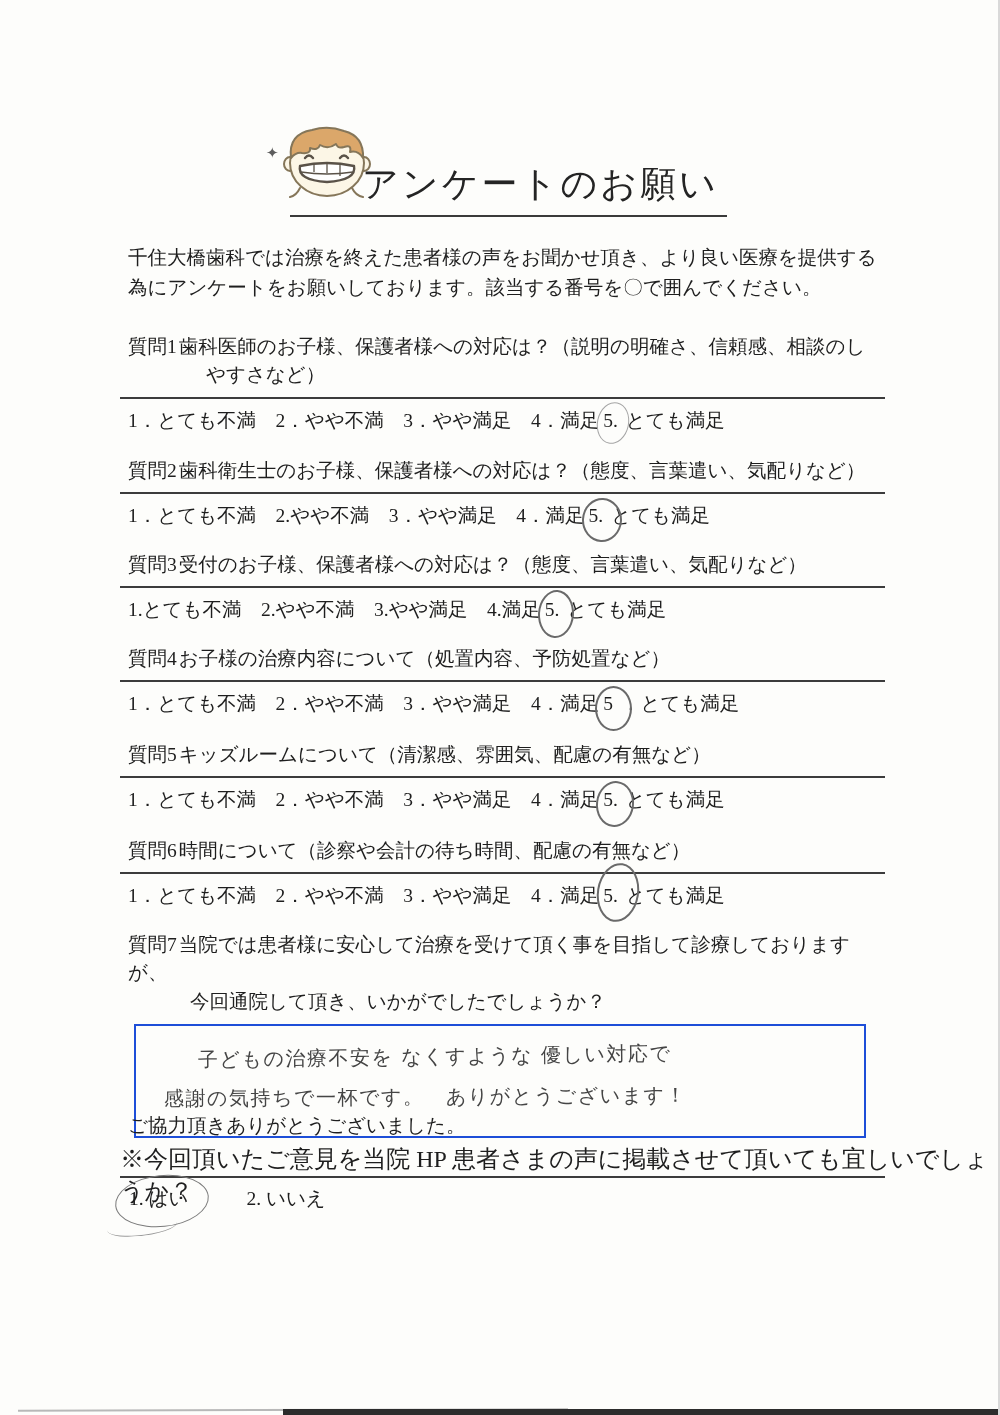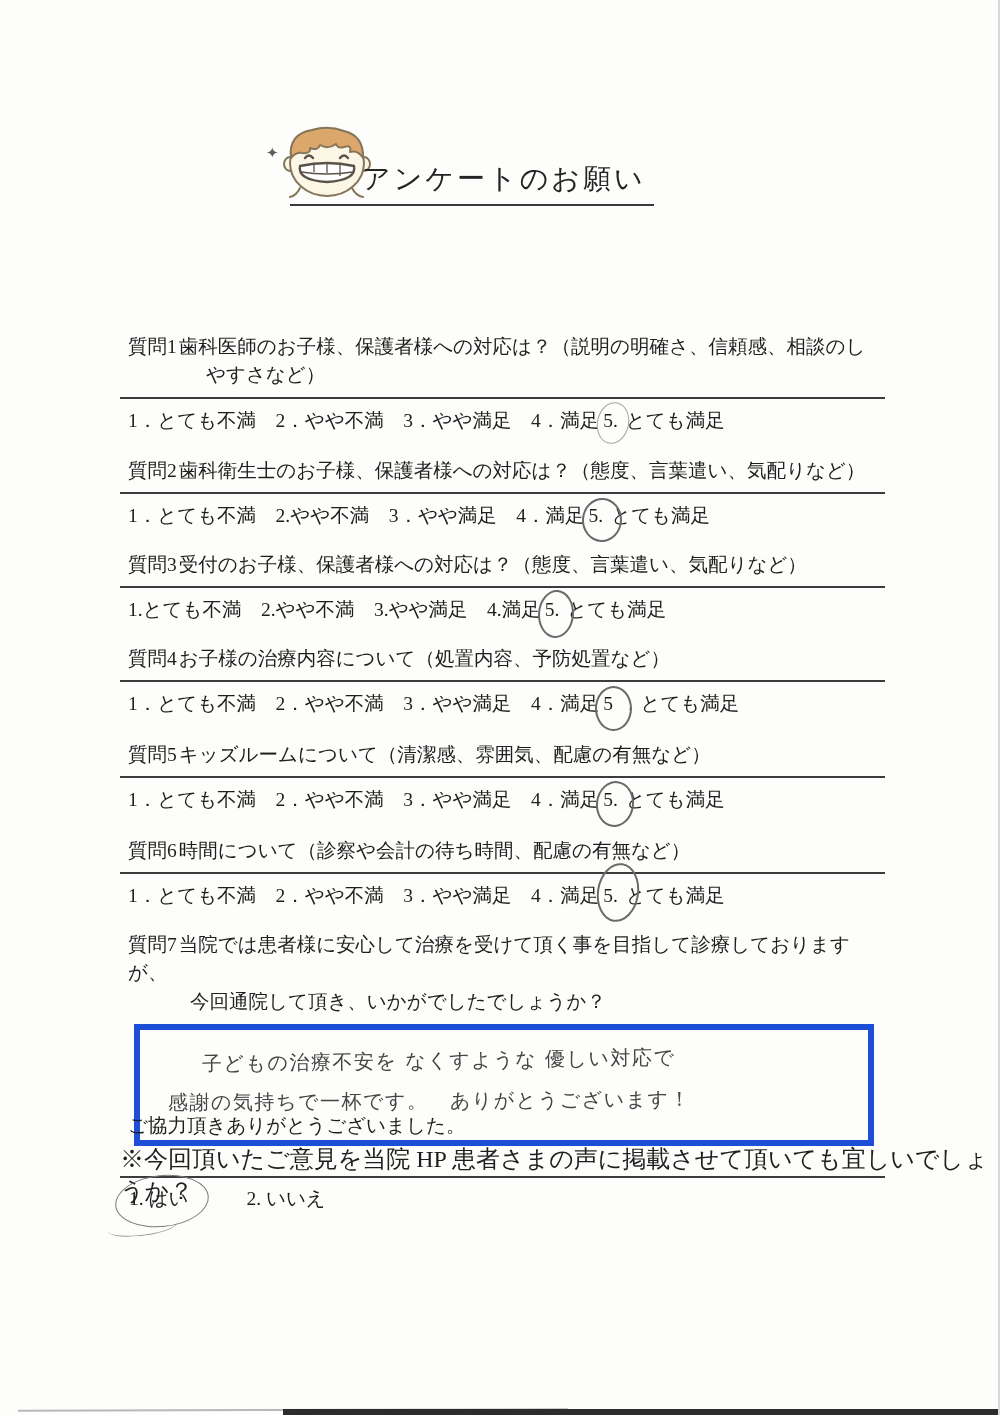--- a/index.html
+++ b/index.html
@@ -15,21 +15,21 @@
   
   .title-block{position:absolute;left:278px;top:122px;}
   .face-icon{position:absolute;left:0;top:0;width:100px;height:78px;}
   .title-underline{
     position:absolute;left:12px;top:38px;
     padding:0 8px 6px 72px;
     border-bottom:2px solid #3a3a3a;
     white-space:nowrap;
   }
   .title-text{
-    font-size:28px;letter-spacing:3px;color:#242424;
+    font-size:36px;letter-spacing:3px;color:#242424;
   }
   
   .intro{position:absolute;left:128px;top:243px;width:760px;
     font-size:19.5px;line-height:1.55;}
   
   .question{position:absolute;left:128px;width:757px;font-size:19.5px;}
   .q1{top:333px;} .q2{top:457px;} .q3{top:551px;}
   .q4{top:645px;} .q5{top:741px;} .q6{top:837px;} .q7{top:931px;}
   .q-label{margin-right:2px;}
   .q7 .q-label{}
@@ -46,21 +46,21 @@
   }
   .q1 .circle-mark{left:-6px;top:-8px;width:30px;height:40px;transform:rotate(12deg);border-color:#a5a5a5;border-width:1.5px;}
   .q2 .circle-mark{left:-7px;top:-7px;width:36px;height:40px;transform:rotate(3deg);}
   .q3 .circle-mark{left:-7px;top:-9px;width:32px;height:44px;transform:rotate(4deg);}
   .q4 .circle-mark{left:-8px;top:-7px;width:33px;height:41px;transform:rotate(0deg);}
   .q5 .circle-mark{left:-7px;top:-8px;width:34px;height:42px;transform:rotate(7deg);}
   .q6 .circle-mark{left:-6px;top:-22px;width:38px;height:55px;transform:rotate(9deg);}
   
   .comment-box{
     margin:8px 0 0 6px;width:688px;height:82px;
-    border:6px solid #1d4ed8;background:#fdfdfb;
+    border:2px solid #1d4ed8;background:#fdfdfb;
     padding:16px 20px 12px 20px;
   }
   .hw{
     font-family:"DejaVu Sans",sans-serif;
     font-size:20px;color:#454545;letter-spacing:1.5px;
   }
   .hw-line1{margin-left:42px;transform:rotate(-0.8deg);}
   .hw-line2{margin-top:14px;margin-left:8px;transform:rotate(-0.4deg);}
   
   .thanks{position:absolute;left:128px;top:1112px;font-size:19.5px;}
@@ -109,20 +109,21 @@
       <path d="M23 50 Q49 54 75 50" fill="none" stroke="#5a5248" stroke-width="1.6"></path>
       <path d="M36 42 L36 50" stroke="#5a5248" stroke-width="1.3"></path>
       <path d="M49 41 L49 51" stroke="#5a5248" stroke-width="1.3"></path>
       <path d="M62 42 L62 54" stroke="#5a5248" stroke-width="1.3"></path>
     </svg>
     <div class="title-underline">
       <span class="title-text">アンケートのお願い</span>
     </div>
   </div>
 
+  <div class="intro">千住大橋歯科では治療を終えた患者様の声をお聞かせ頂き、より良い医療を提供する為にアンケートをお願いしております。該当する番号を〇で囲んでください。</div>
 
   <div class="question q1">
     <div class="q-line">
       <span class="q-label">質問1</span><span>歯科医師のお子様、保護者様への対応は？（説明の明確さ、信頼感、相談のし</span>
     </div>
     <div class="q-line-cont">やすさなど）</div>
     <div class="q-rule"></div>
     <div class="options">
       <span>1．とても不満　2．やや不満　3．やや満足　4．満足</span><span class="circle-wrap"><span>5.</span><span class="circle-mark"></span></span><span>とても満足</span>
     </div>

